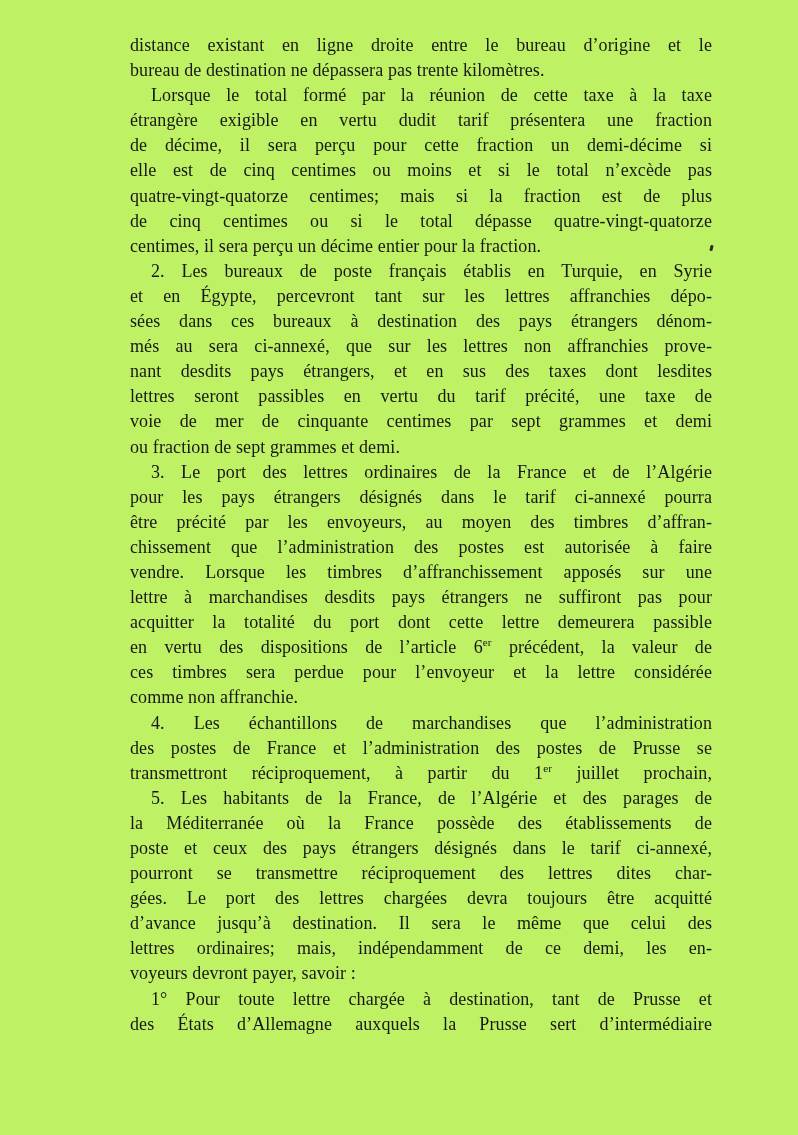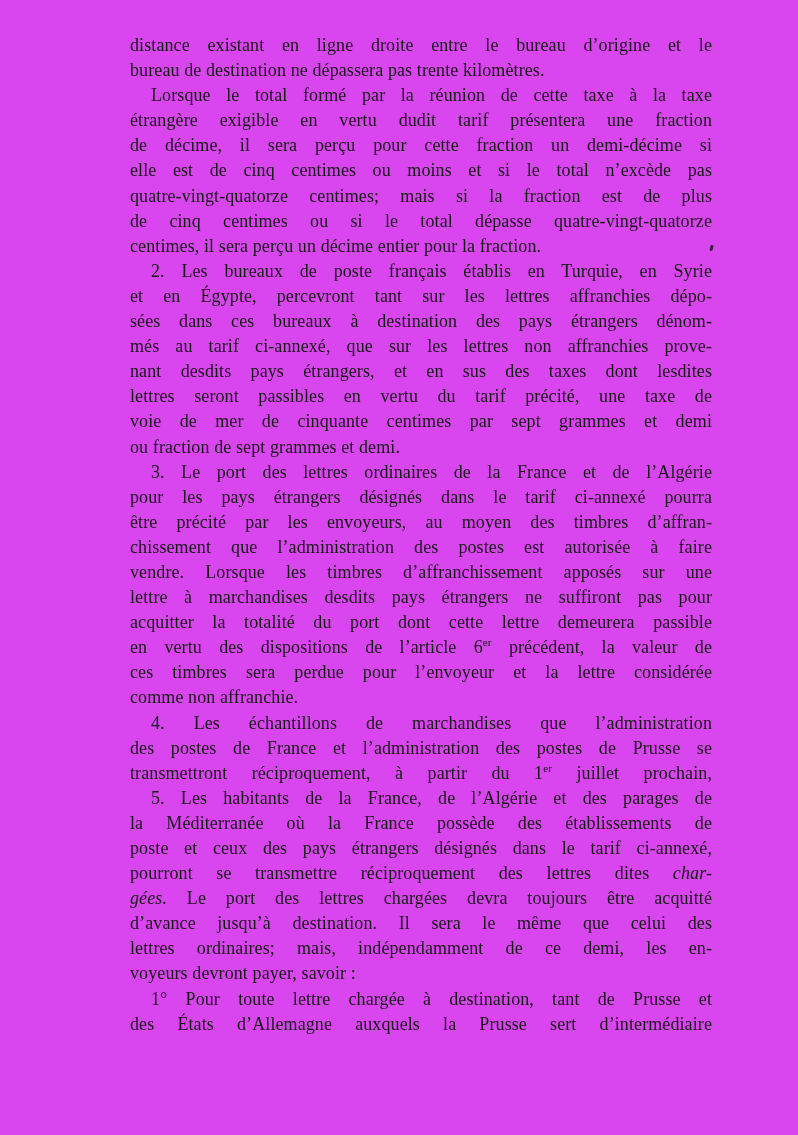--- a/index.html
+++ b/index.html
@@ -28,60 +28,60 @@
   .paragraph { margin: 0; }
   .line {
     text-align: justify;
     text-align-last: justify;
     white-space: nowrap;
   }
   .line.no-stretch {
     text-align-last: left;
   }
   .line.indent { text-indent: 21px; }
-  .it { font-style: italic; }
+  .it { }
   .sup {
     vertical-align: super;
     font-size: 0.62em;
     line-height: 0;
   }
   .speck {
     position: absolute;
     left: 710px;
     top: 245px;
     width: 3px;
     height: 6px;
     background: #2a2a2a;
     border-radius: 1px;
     transform: rotate(14deg);
   }
 </style>
 </head>
 <body>
 
-<div class="page" style="background: #d946ef;">
+<div class="page" style="background: #bef264;">
   <div class="text-block" style="color: rgb(24, 24, 24);">
       <div class="paragraph">
         <div class="line"><span>distance existant en ligne droite entre le bureau d’origine et le</span></div>
         <div class="line no-stretch"><span>bureau de destination ne dépassera pas trente kilomètres.</span></div>
       </div>
       <div class="paragraph">
         <div class="line indent"><span>Lorsque le total formé par la réunion de cette taxe à la taxe</span></div>
         <div class="line"><span>étrangère exigible en vertu dudit tarif présentera une fraction</span></div>
         <div class="line"><span>de décime, il sera perçu pour cette fraction un demi-décime si</span></div>
         <div class="line"><span>elle est de cinq centimes ou moins et si le total n’excède pas</span></div>
         <div class="line"><span>quatre-vingt-quatorze centimes; mais si la fraction est de plus</span></div>
         <div class="line"><span>de cinq centimes ou si le total dépasse quatre-vingt-quatorze</span></div>
         <div class="line no-stretch"><span>centimes, il sera perçu un décime entier pour la fraction.</span></div>
       </div>
       <div class="paragraph">
         <div class="line indent"><span>2. Les bureaux de poste français établis en Turquie, en Syrie</span></div>
         <div class="line"><span>et en Égypte, percevront tant sur les lettres affranchies dépo-</span></div>
         <div class="line"><span>sées dans ces bureaux à destination des pays étrangers dénom-</span></div>
-        <div class="line"><span>més au tarif ci-annexé, que sur les lettres non affranchies prove-</span></div>
+        <div class="line"><span>més au sera ci-annexé, que sur les lettres non affranchies prove-</span></div>
         <div class="line"><span>nant desdits pays étrangers, et en sus des taxes dont lesdites</span></div>
         <div class="line"><span>lettres seront passibles en vertu du tarif précité, une taxe de</span></div>
         <div class="line"><span>voie de mer de cinquante centimes par sept grammes et demi</span></div>
         <div class="line no-stretch"><span>ou fraction de sept grammes et demi.</span></div>
       </div>
       <div class="paragraph">
         <div class="line indent"><span>3. Le port des lettres ordinaires de la France et de l’Algérie</span></div>
         <div class="line"><span>pour les pays étrangers désignés dans le tarif ci-annexé pourra</span></div>
         <div class="line"><span>être précité par les envoyeurs, au moyen des timbres d’affran-</span></div>
         <div class="line"><span>chissement que l’administration des postes est autorisée à faire</span></div>

